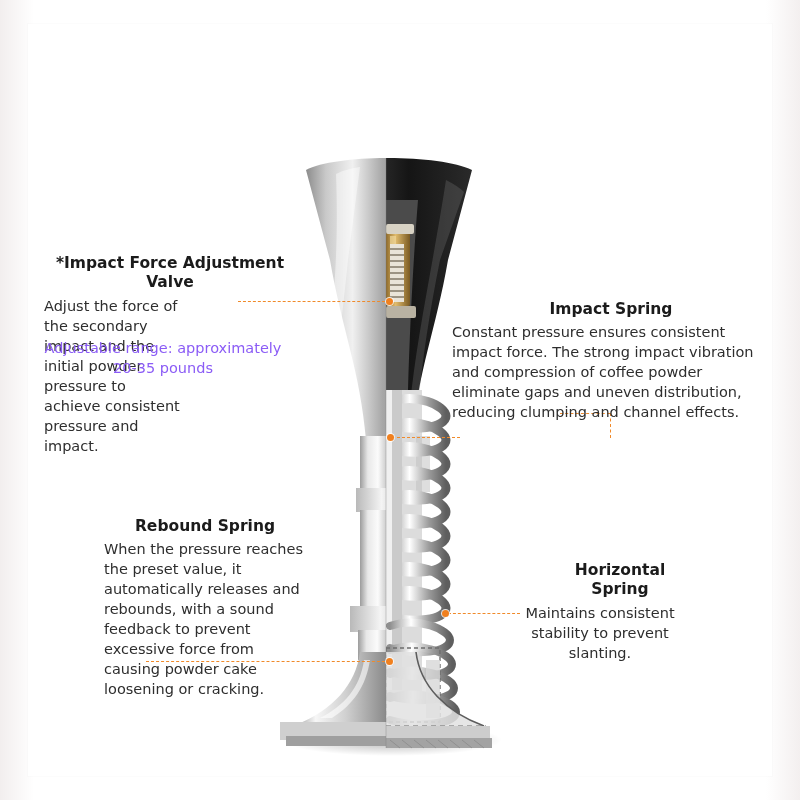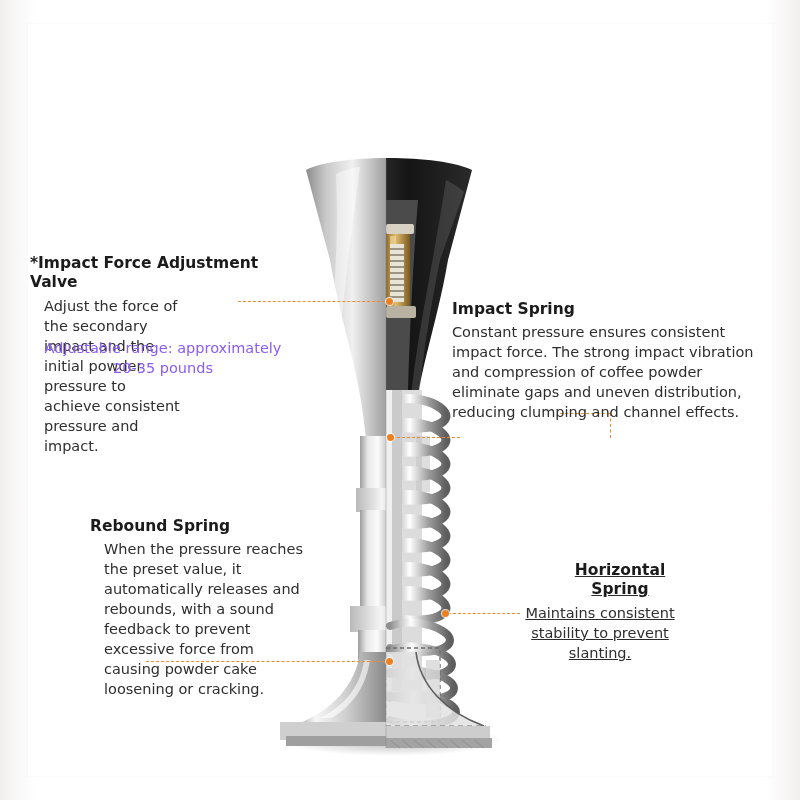--- a/index.html
+++ b/index.html
@@ -47,20 +47,21 @@
   .callout {
     position: absolute;
     color: #2b2b2b;
   }
   .callout .title {
     font-size: 15.5px;
     font-weight: 700;
     color: #1b1b1b;
     line-height: 1.25;
     margin-bottom: 3px;
+    text-align: center;
   }
   .callout .body {
     font-size: 14.5px;
     line-height: 1.38;
     color: #2e2e2e;
   }
   .callout .note {
     font-size: 14.5px;
     font-weight: 400;
     color: #8b5cf6;
@@ -297,18 +298,18 @@
   <div class="callout" style="left:90px; top:517px; width:230px;">
     <div class="title">Rebound Spring</div>
     <div class="body indent" style="width:206px;">When the pressure reaches the preset value, it automatically releases and rebounds, with a sound feedback to prevent excessive force from causing powder cake loosening or cracking.</div>
   </div>
 
   <div class="callout" style="left:452px; top:300px; width:318px;">
     <div class="title">Impact Spring</div>
     <div class="body">Constant pressure ensures consistent impact force. The strong impact vibration and compression of coffee powder eliminate gaps and uneven distribution, reducing clumping and channel effects.</div>
   </div>
 
-  <div class="callout" style="left:506px; top:561px; width:188px; text-align:center;text-decoration:underline;">
+  <div class="callout" style="left:506px; top:561px; width:188px; text-align:center;">
     <div class="title" style="padding-left:40px;">Horizontal Spring</div>
     <div class="body">Maintains consistent stability to prevent slanting.</div>
   </div>
 
 </div>
 
 </body></html>

